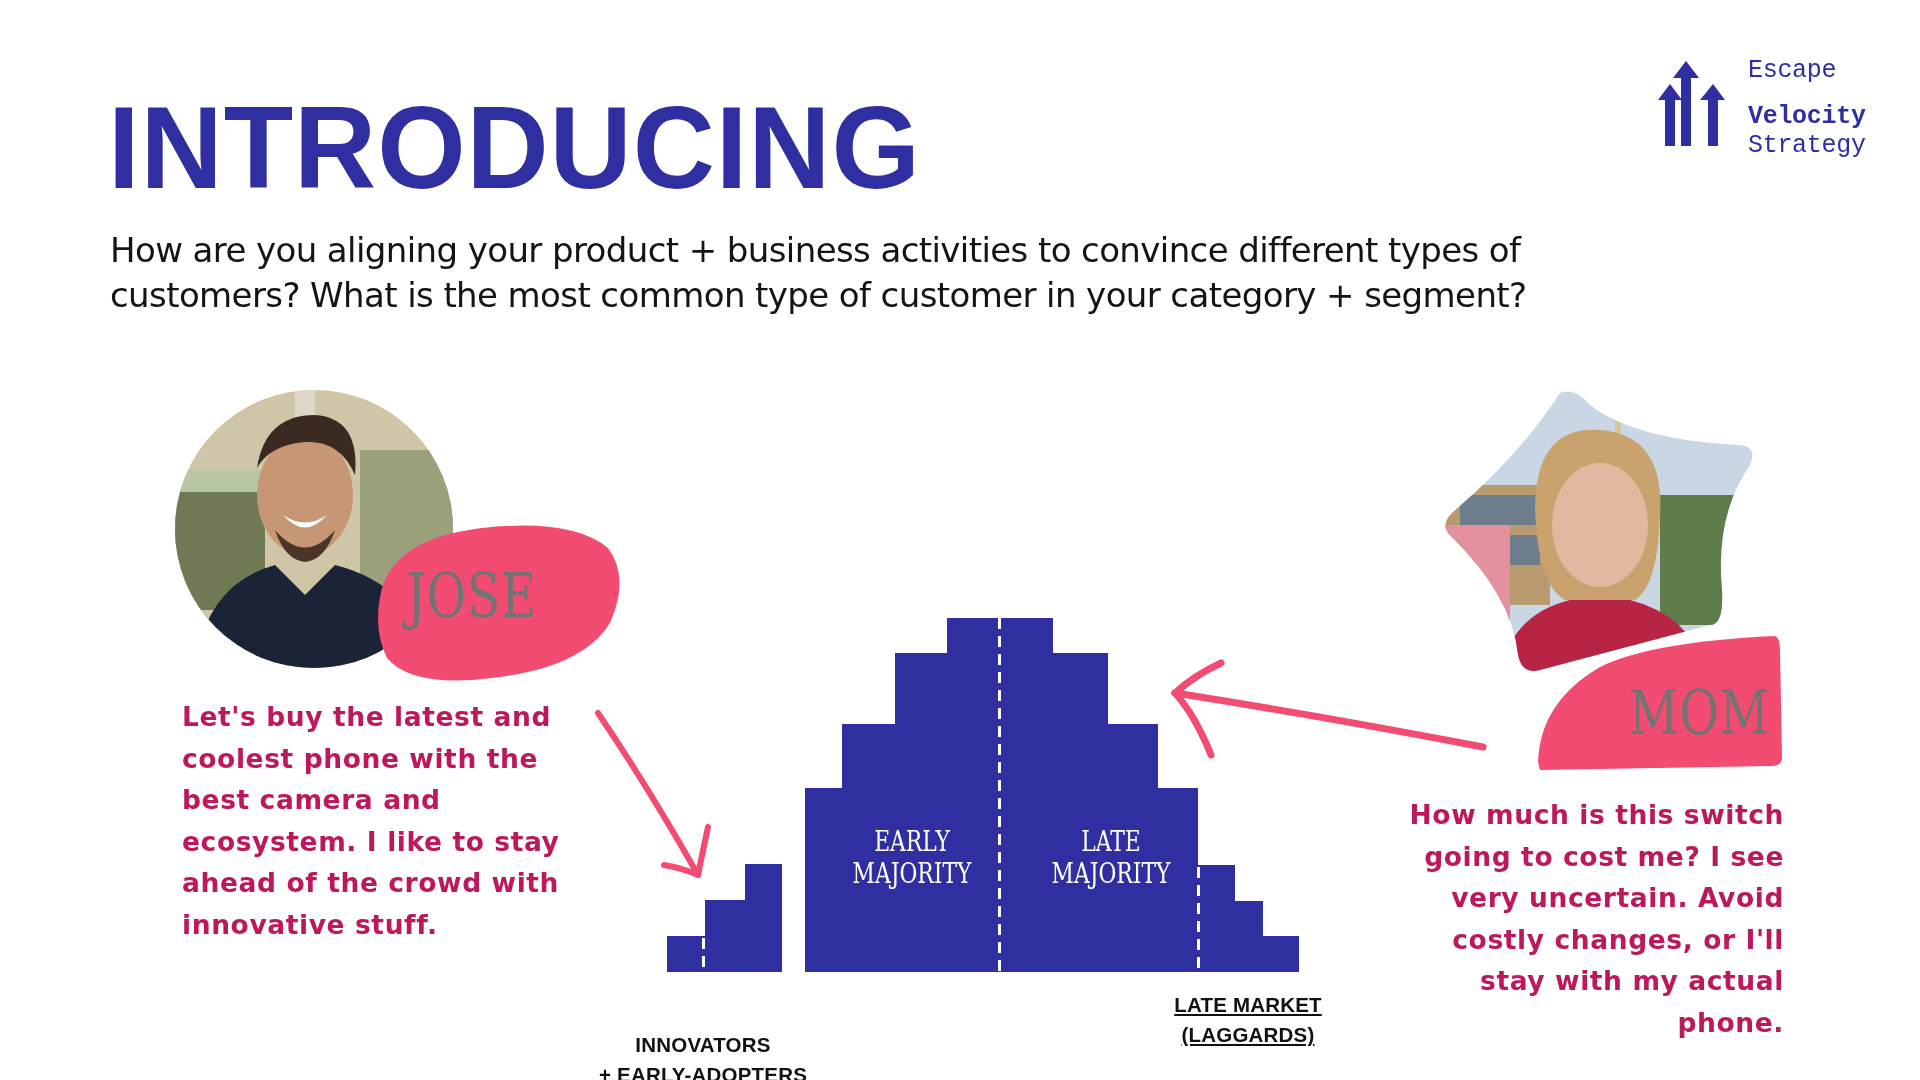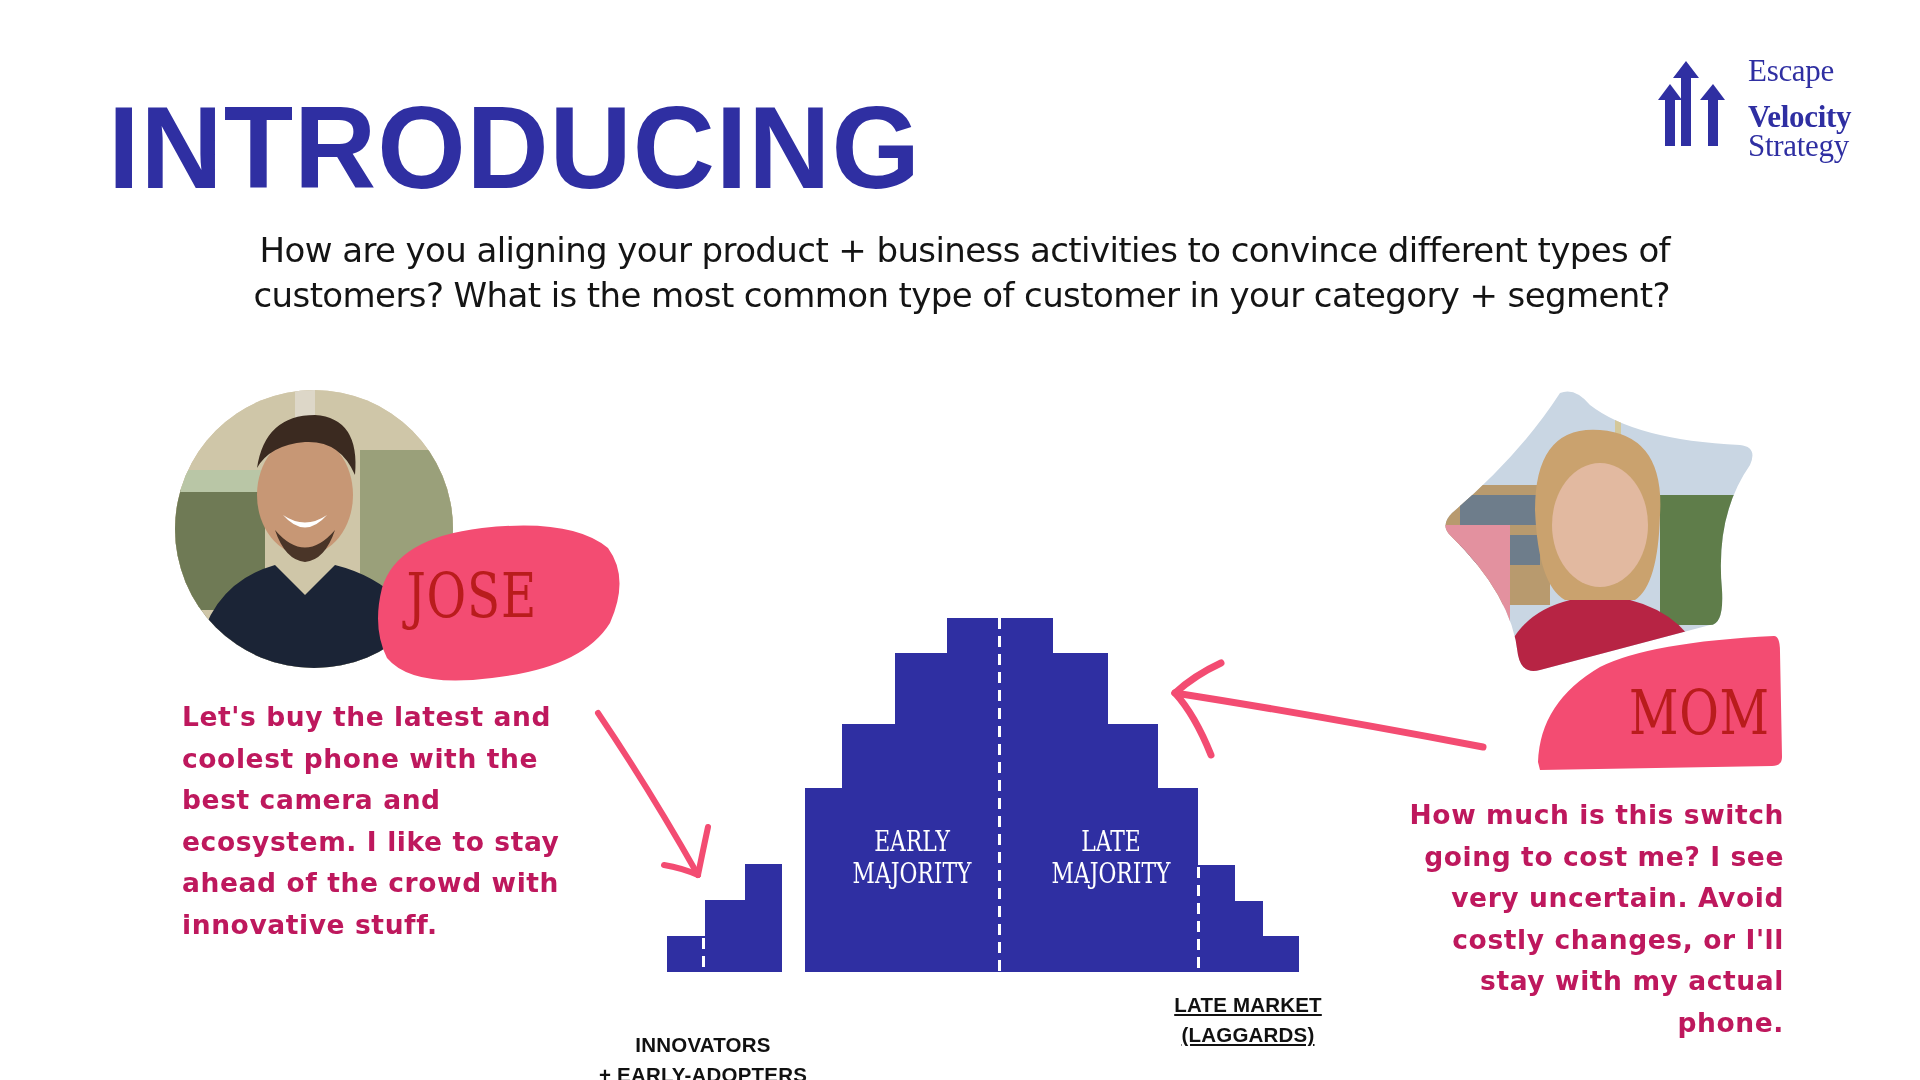--- a/index.html
+++ b/index.html
@@ -18,39 +18,38 @@
     font-weight: 700; font-size: 116px; line-height: 120px;
     letter-spacing: 1px;
     color: #2f2fa2;
     transform: scaleX(0.98); transform-origin: left top;
   }
   .subtitle {
     left: 110px; top: 228px; width: 1560px;
     font-family: "DejaVu Sans", sans-serif;
     font-size: 34px; line-height: 45px; color: #141414;
     letter-spacing: -0.6px;
-    text-align: right;
   }
 
   
   .logo { left: 1658px; top: 56px; width: 240px; height: 100px; }
   .logo-text {
     position: absolute; left: 90px; top: 0px;
-    font-family: Liberation Serif, serif; color: #2f2fa2;
-    font-size: 31px; line-height: 29px; letter-spacing: -0.3px;
+    font-family: Liberation Mono, monospace; color: #2f2fa2;
+    font-size: 25px; line-height: 29px; letter-spacing: -0.3px;
   }
   .logo-text .l2 { font-weight: 700; margin-top: 17px; }
 
   
   .photo-circle {
     left: 175px; top: 390px; width: 278px; height: 278px; border-radius: 50%;
     overflow: hidden;
     background: linear-gradient(180deg, #d9cdb0 0%, #c7b58d 35%, #8d8e6c 60%, #3d4535 100%);
   }
-  .name-blob { display: flex; align-items: center; justify-content: center; color: #b91c1c; }
+  .name-blob { display: flex; align-items: center; justify-content: center; color: #737373; }
   .name-text {
     font-family: "DejaVu Serif", serif; font-weight: 400;
     font-size: 62px; letter-spacing: 1px; transform: scaleX(0.78);
   }
   .persona-quote {
     font-family: "DejaVu Sans", sans-serif; font-weight: 600;
     font-size: 26.5px; line-height: 41.5px; color: #be185d;
     letter-spacing: 0.6px;
   }
   .jose-quote { left: 182px; top: 696px; width: 380px; }

